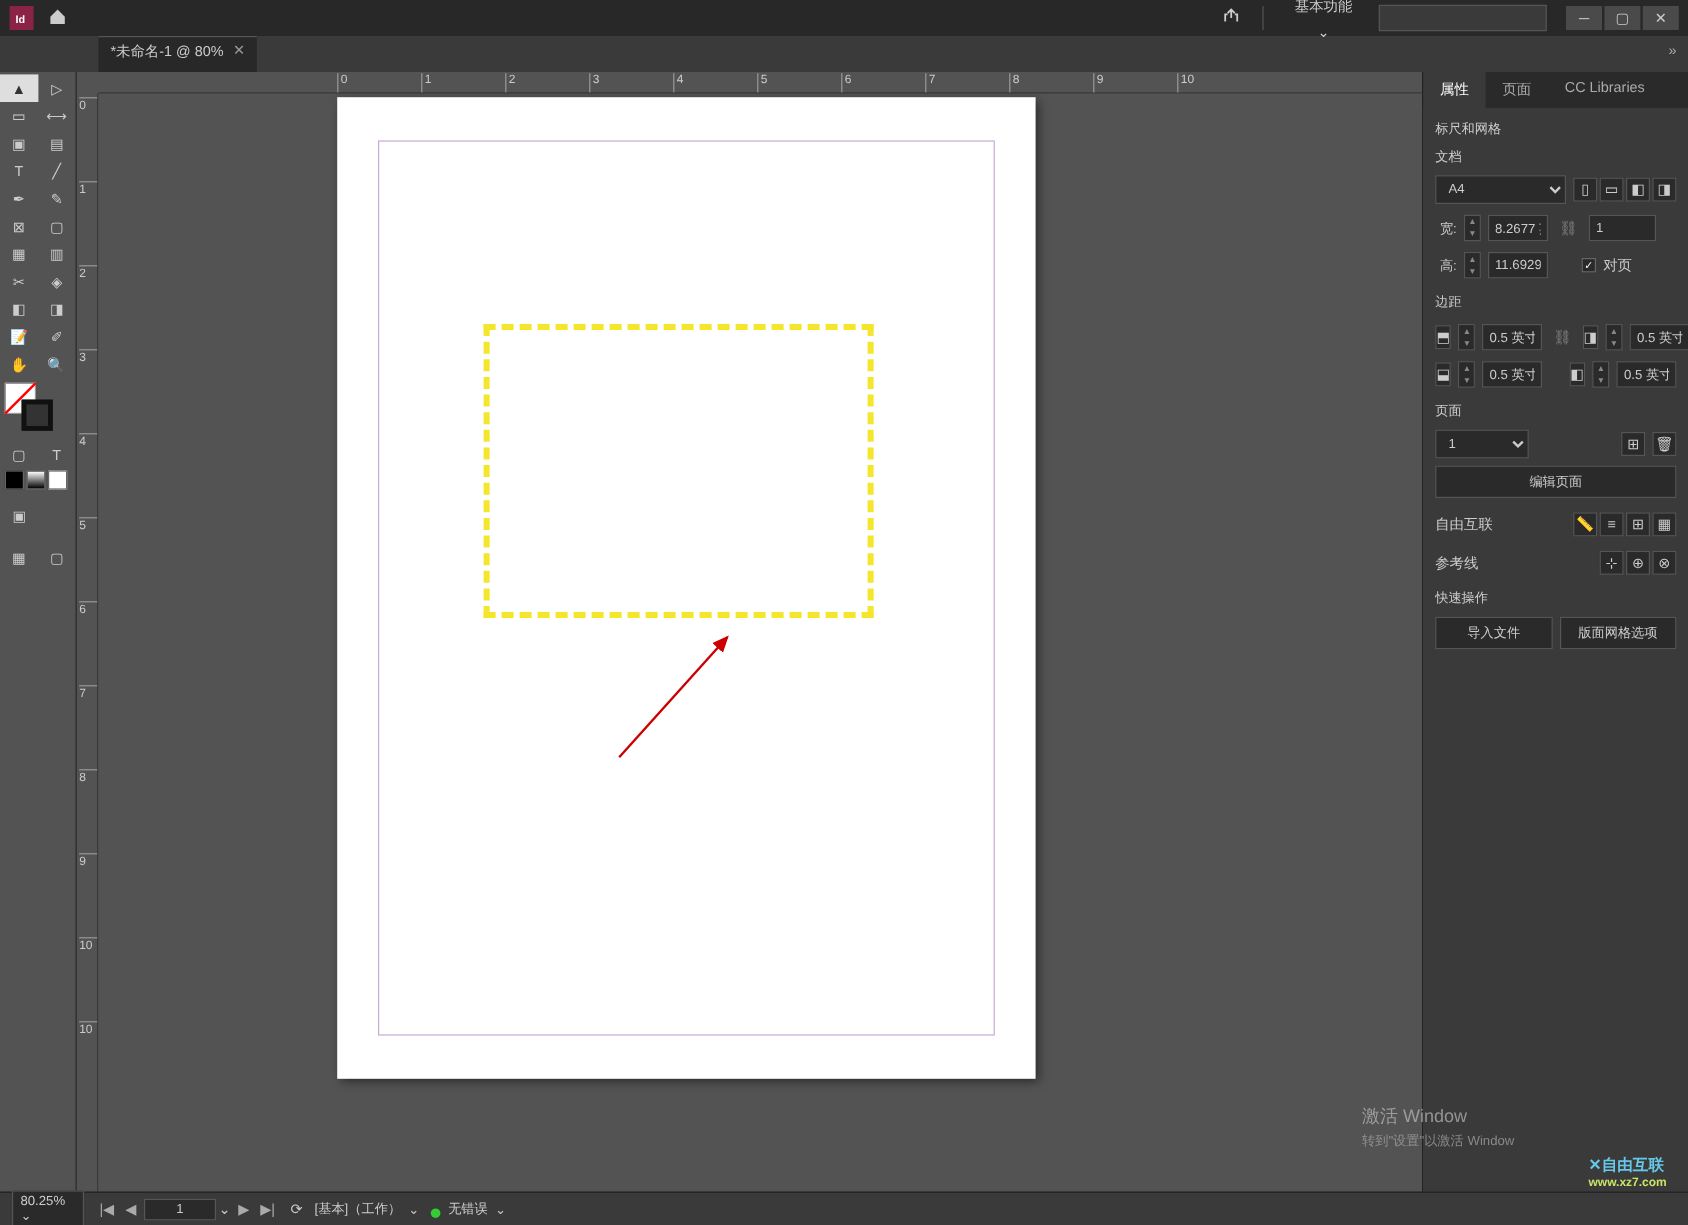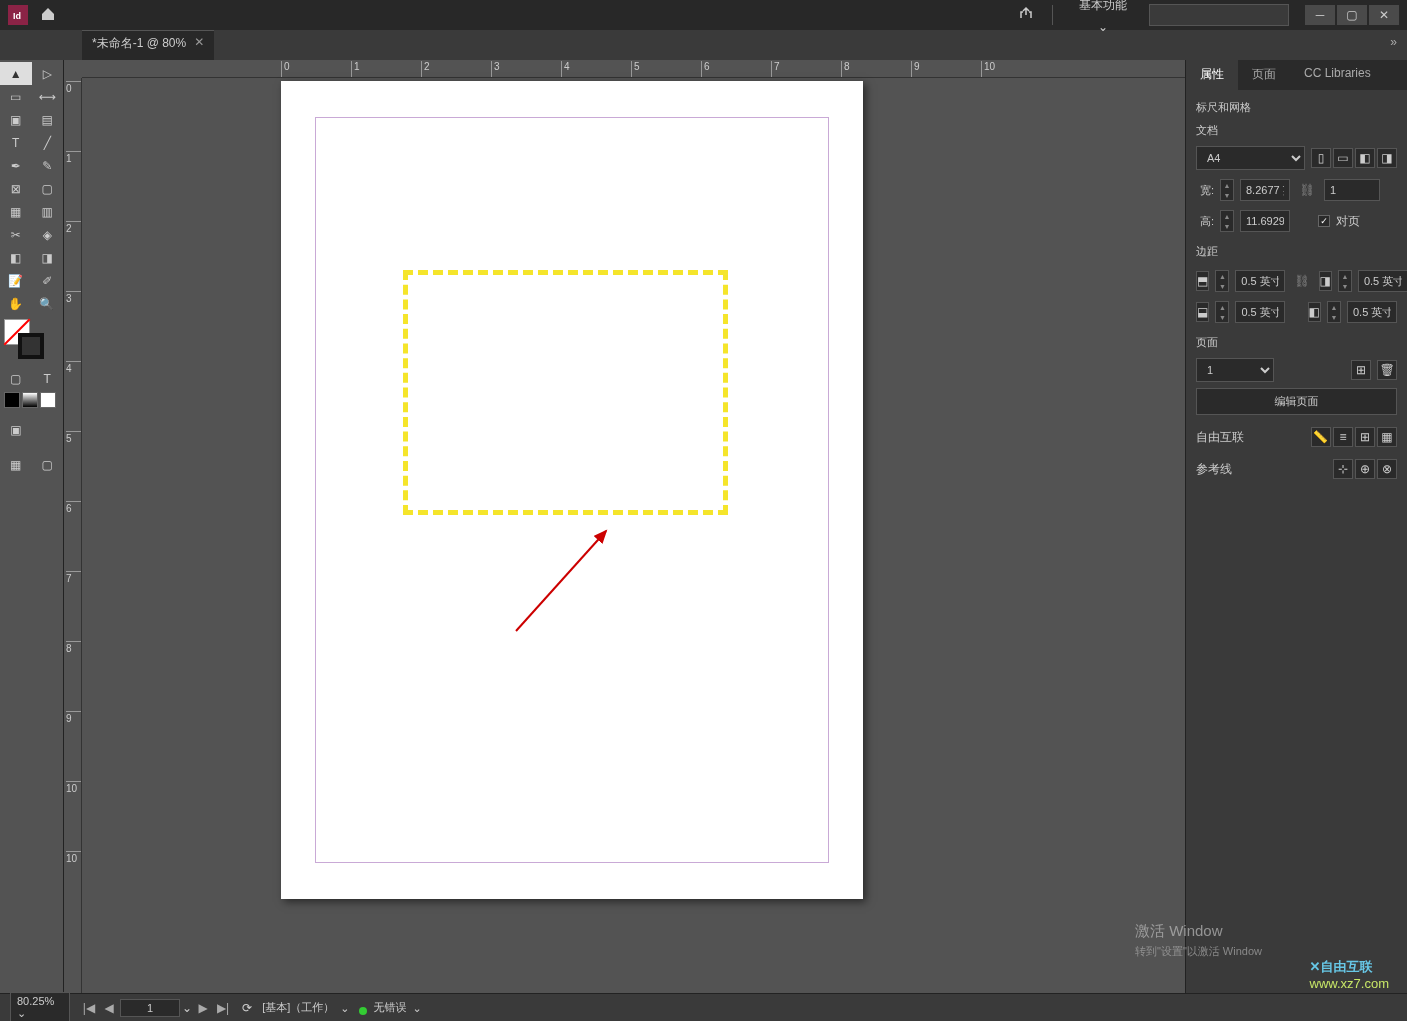--- a/index.html
+++ b/index.html
@@ -61,21 +61,21 @@
 .status-bar { height: 28px; background: #3a3a3a; display: flex; align-items: center; padding: 0 10px; gap: 10px; border-top: 1px solid #222; position: absolute; bottom: 0; left: 0; right: 0; }
 .zoom-sel { background: #2a2a2a; border: 1px solid #555; color: #ccc; padding: 2px 6px; font-size: 11px; width: 60px; }
 .page-nav { display: flex; align-items: center; gap: 2px; }
 .nav-btn { width: 18px; height: 18px; color: #aaa; display: flex; align-items: center; justify-content: center; cursor: pointer; }
 .page-inp { width: 60px; background: #2a2a2a; border: 1px solid #555; color: #ccc; padding: 2px 6px; font-size: 11px; text-align: center; }
 .status-txt { display: flex; align-items: flex-end; gap: 6px; font-size: 11px; }
 .green-dot { width: 8px; height: 8px; background: #3c3; border-radius: 50%; }
 .watermark { position: absolute; right: 145px; bottom: 62px; color: #aaa; font-size: 11px; text-align: left; line-height: 1.5; opacity: 0.7; }
 .watermark .t1 { font-size: 15px; color: #bbb; }
 .logo-wm { position: absolute; right: 18px; bottom: 30px; color: #67c7e6; font-size: 13px; font-weight: bold; }
-.logo-wm .sub { color: #c7e667; font-size: 13px; display: block; font-weight: normal; }
+.logo-wm .sub { color: #c7e667; font-size: 10px; display: block; font-weight: bold; }
 .spinner { display: inline-flex; flex-direction: column; border: 1px solid #555; }
 .spin-btn { width: 12px; height: 10px; background: #2a2a2a; color: #888; font-size: 7px; display: flex; align-items: center; justify-content: center; }
 .link-icon { width: 16px; height: 28px; display: flex; align-items: center; justify-content: center; color: #888; margin: 0 3px; }
 .sep-v { border-left: 1px solid #555; height: 20px; margin: 0 4px; }
 </style>
 </head>
 <body>
 
 <div class="top-bar">
   <div class="app-icon">
@@ -331,20 +331,27 @@
         <div class="prop-row">
           <span style="flex:1">参考线</span>
           <div class="icon-btns-row">
             <div class="icon-btn">⊹</div>
             <div class="icon-btn">⊕</div>
             <div class="icon-btn">⊗</div>
           </div>
         </div>
       </div>
 
+      <div class="panel-section">
+        <div class="sect-title">快速操作</div>
+        <div class="half-btns">
+          <div class="half-btn">导入文件</div>
+          <div class="half-btn">版面网格选项</div>
+        </div>
+      </div>
     </div>
   </div>
 </div>
 
 <div class="status-bar">
   <div class="zoom-sel"><span>80.25%</span> ⌄</div>
   <div class="page-nav">
     <div class="nav-btn">|◀</div>
     <div class="nav-btn">◀</div>
     <input class="page-inp" value="1" style="">

